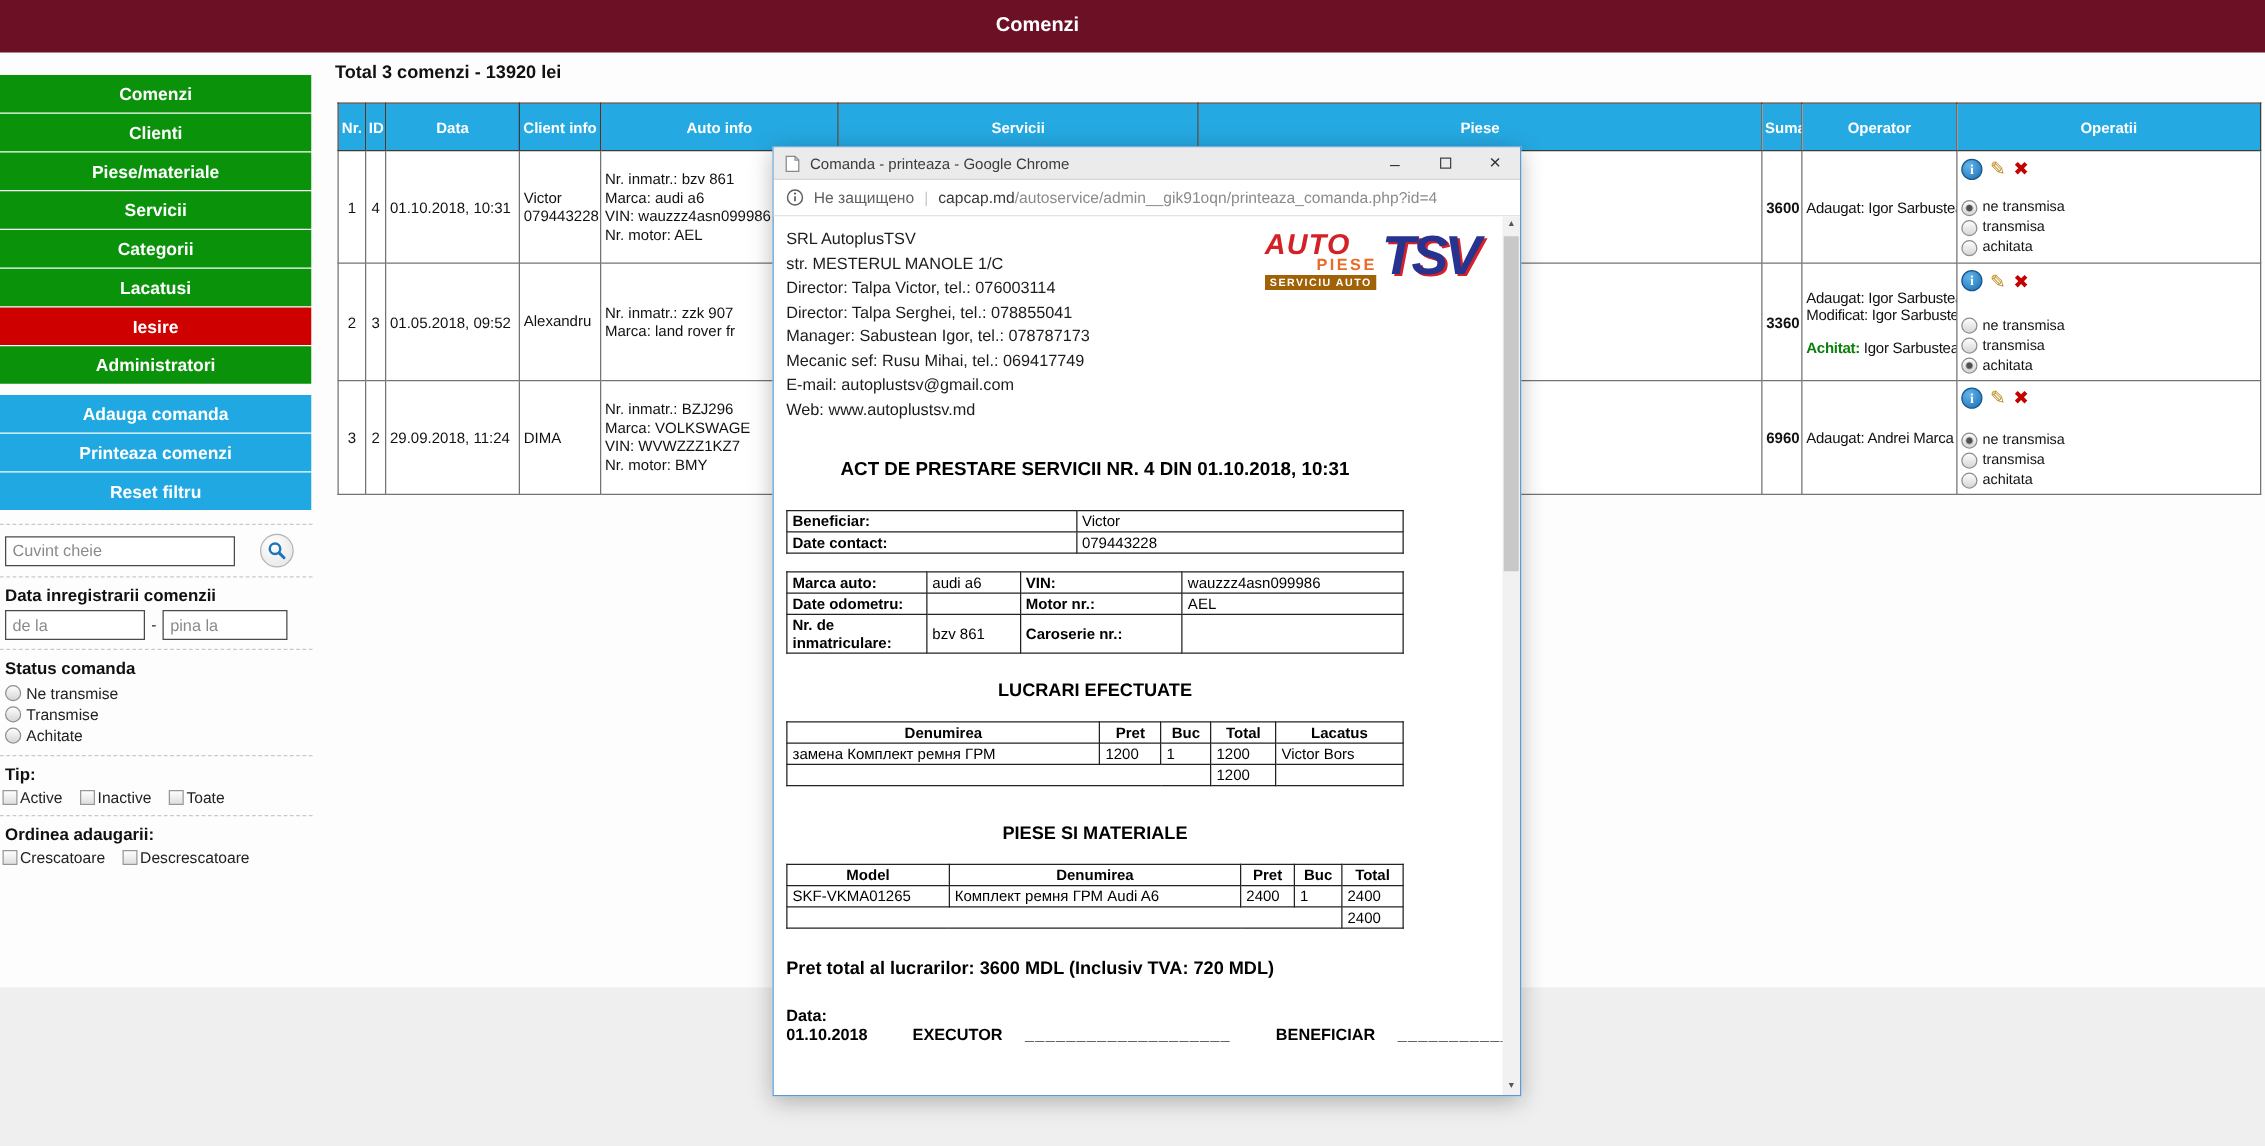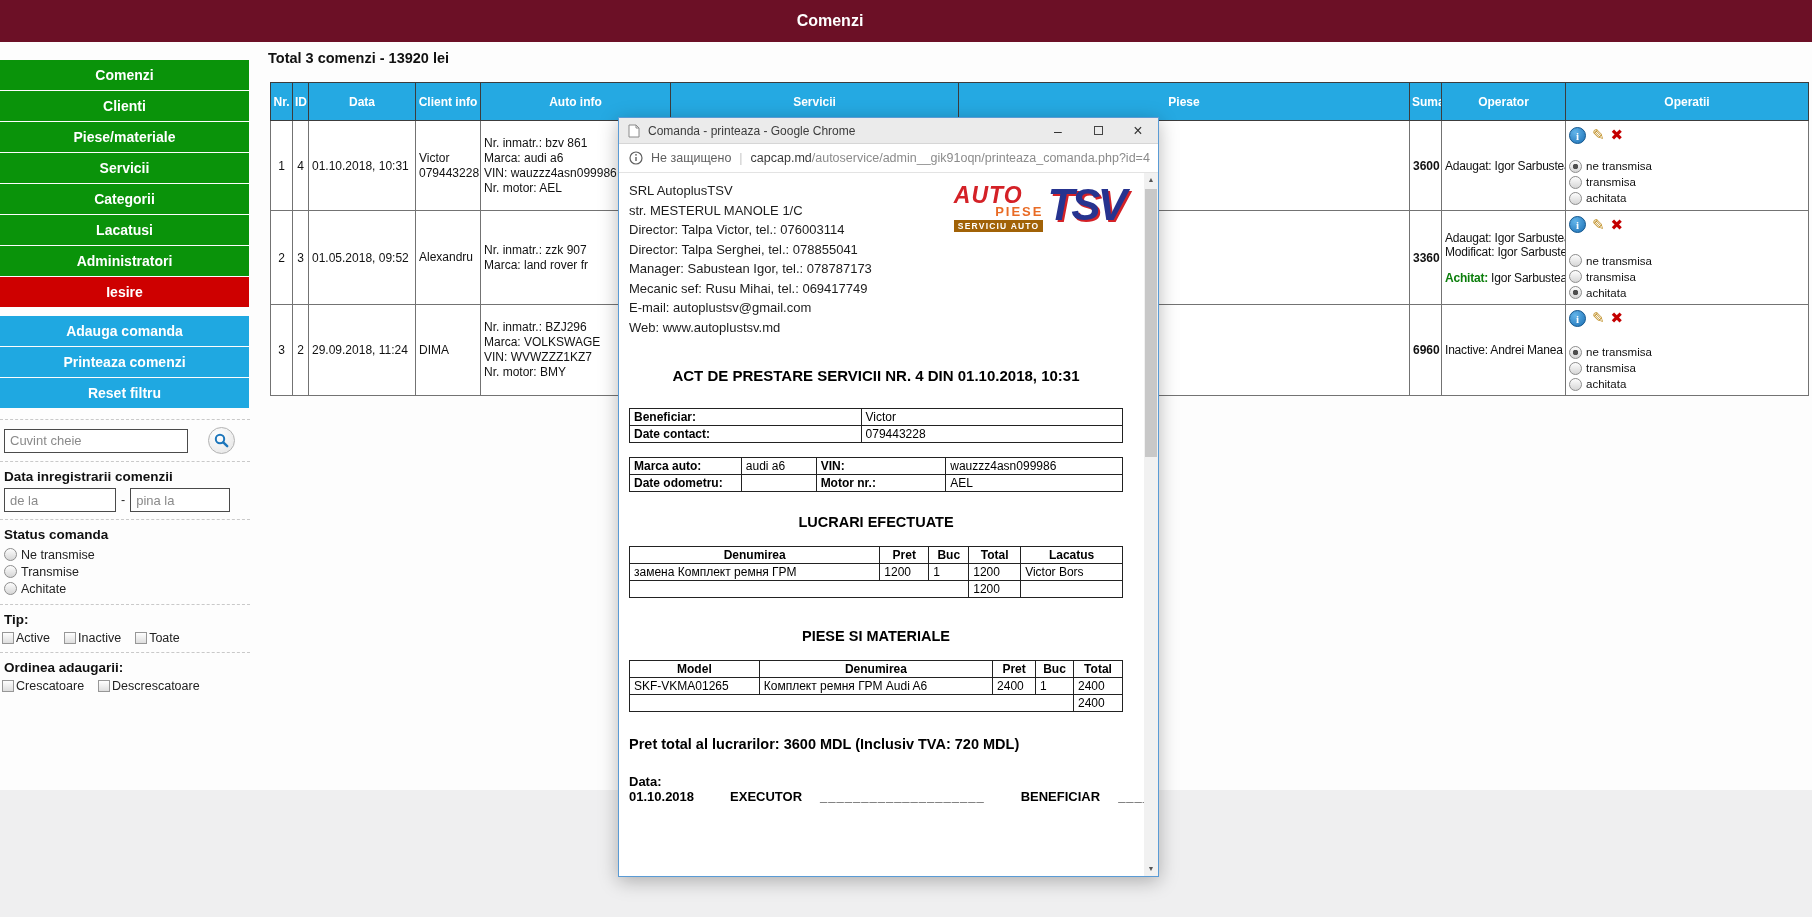--- a/index.html
+++ b/index.html
@@ -65,21 +65,21 @@
   .ops-icons { display:flex; align-items:center; gap:6px; height:20px; }
   .icon-info { width:17px; height:17px; border-radius:50%; color:#fff; font-weight:700; font-size:11px;
                text-align:center; line-height:17px; background:radial-gradient(circle at 35% 30%, #63b5ea, #1b6fb4);
                border:1px solid #15588f; cursor:pointer; font-family:"Liberation Serif",serif; }
   .icon-edit { color:#BD8A1C; font-size:15px; cursor:pointer; }
   .icon-del  { color:#C40000; font-size:15px; font-weight:700; cursor:pointer; }
   .ops-radios { margin-top:13px; font-size:11.5px; }
   .ops-radios label { display:flex; align-items:center; height:16px; cursor:pointer; }
 
   
-  .popup { position:absolute; left:618px; top:117px; width:541px; height:760px; background:#fff;
+  .popup { position:absolute; left:618px; top:117px; width:599px; height:760px; background:#fff;
            border:1px solid #5A9BD5; box-shadow:0 4px 18px rgba(0,0,0,.28); z-index:10; }
   .ptitlebar { height:26px; background:#EBEBEB; border-bottom:1px solid #d6d6d6; display:flex; align-items:center; }
   .ptitle { font-size:12px; color:#3c3c3c; margin-left:8px; }
   .pcontrols { margin-left:auto; display:flex; align-items:center; gap:0; }
   .pctl { width:40px; height:26px; display:flex; align-items:center; justify-content:center;
           color:#333; font-size:14px; cursor:pointer; }
   .pctl .sq { width:9px; height:9px; border:1.4px solid #444; display:block; }
   .purlbar { height:29px; background:#fff; border-bottom:1px solid #E3E3E3; display:flex; align-items:center;
              font-size:12.5px; color:#5f5f5f; padding-left:10px; gap:8px; }
   .url-sep { color:#c9c9c9; }
@@ -121,22 +121,22 @@
     <div class="topbar-title">Comenzi</div>
   </div>
 
   <div class="sidebar">
     <div class="sbtn green">Comenzi</div>
     <div class="sbtn green">Clienti</div>
     <div class="sbtn green">Piese/materiale</div>
     <div class="sbtn green">Servicii</div>
     <div class="sbtn green">Categorii</div>
     <div class="sbtn green">Lacatusi</div>
+    <div class="sbtn red">Iesire</div>
     <div class="sbtn green">Administratori</div>
-    <div class="sbtn red">Iesire</div>
     <div class="sbtn cyan gap">Adauga comanda</div>
     <div class="sbtn cyan">Printeaza comenzi</div>
     <div class="sbtn cyan">Reset filtru</div>
   </div>
 
   <div class="filters">
     <div class="dash"></div>
     <div class="search-row">
       <input type="text" class="search-input" placeholder="Cuvint cheie" style="">
       <div class="search-btn">
@@ -338,21 +338,21 @@
         <div>Nr. motor: BMY</div>
       </td>
       <td></td>
       <td class="piese-cell">
         <div>VW Golf(1x2200=2200)</div>
         <div>реднего рычага(2x290=580)</div>
         <div>Golf(2x990=1980)</div>
       </td>
       <td class="suma-cell">6960</td>
       <td class="oper-cell">
-        <div>Inactive: Andrei Manea</div>
+        <div>Adaugat: Andrei Marca</div>
       </td>
       <td class="ops-cell">
         <div class="ops-icons">
           <span class="icon-info">i</span>
           <span class="icon-edit">✎</span>
           <span class="icon-del">✖</span>
         </div>
         <div class="ops-radios" style="margin-top:16px">
           <label>
             <input type="radio" name="r3" class="cradio" checked="" style="">
@@ -450,20 +450,26 @@
           <td class="lbl">Marca auto:</td>
               <td>audi a6</td>
           <td class="lbl">VIN:</td>
               <td>wauzzz4asn099986</td>
         </tr>
         <tr>
           <td class="lbl">Date odometru:</td>
               <td></td>
           <td class="lbl">Motor nr.:</td>
               <td>AEL</td>
+        </tr>
+        <tr>
+          <td class="lbl">Nr. de inmatriculare:</td>
+              <td>bzv 861</td>
+          <td class="lbl">Caroserie nr.:</td>
+              <td></td>
         </tr>
       </tbody>
         </table>
 
       <div class="sec-title" style="margin-top:22px">LUCRARI EFECTUATE</div>
       <table class="doc" style="margin-top:16px">
         <colgroup>
             <col style="width:251px">
             <col style="width:49px">
             <col style="width:40px">

